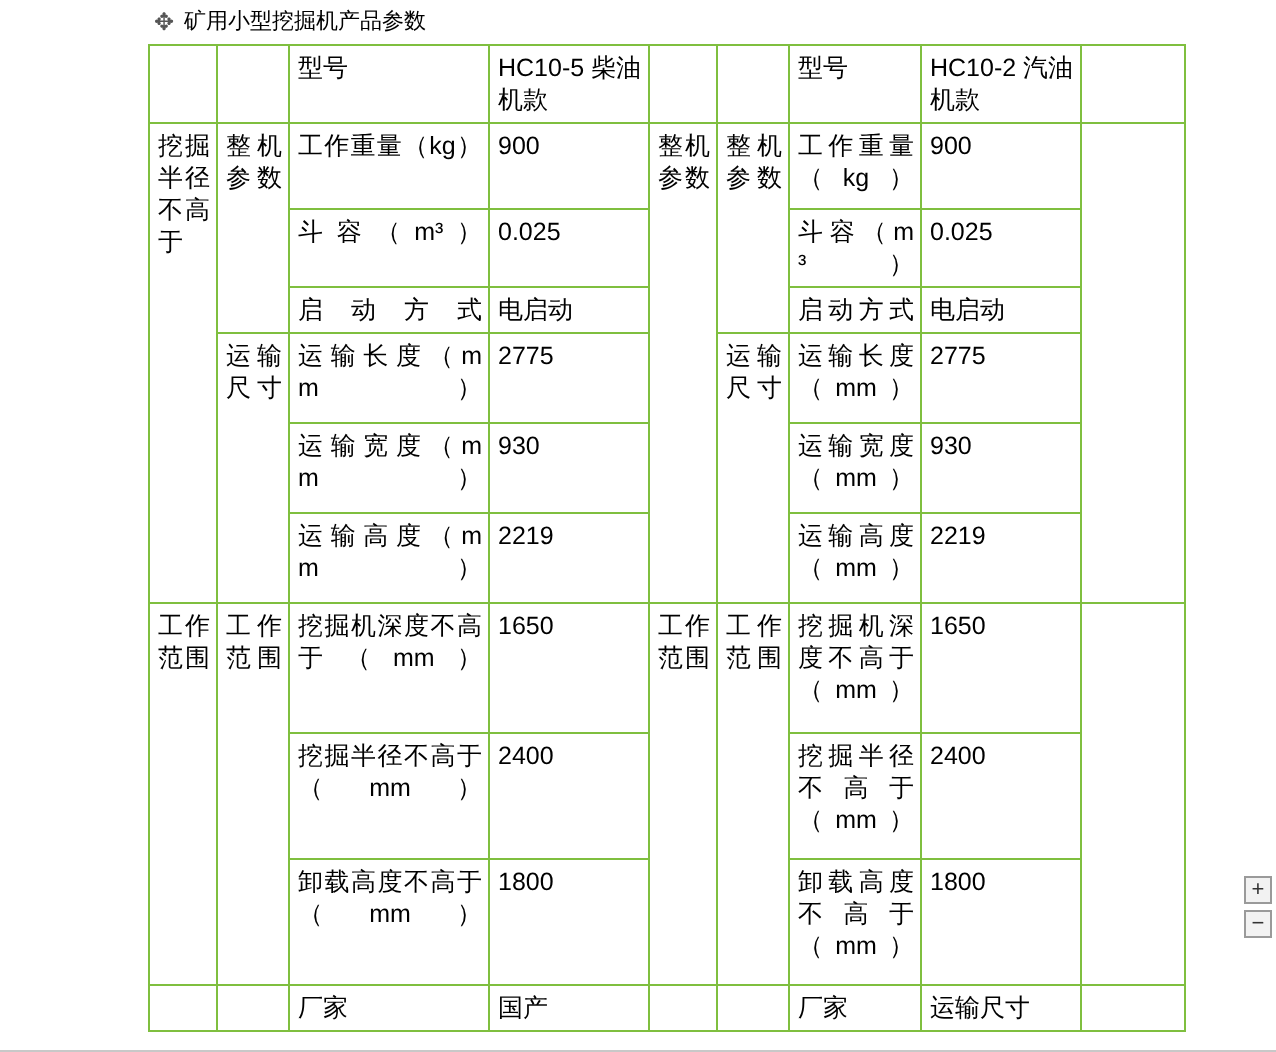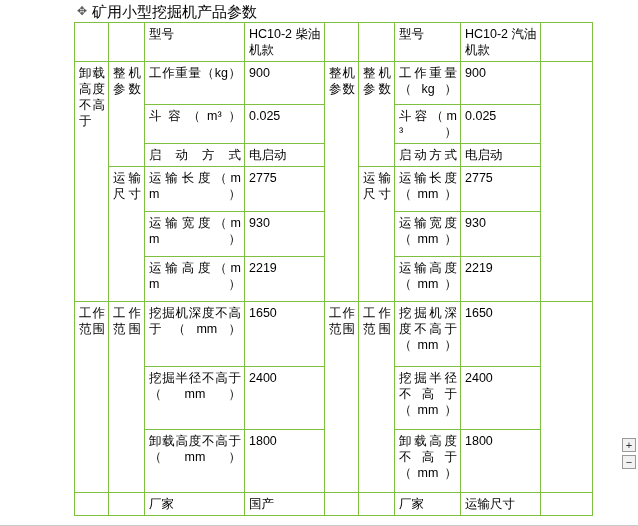--- a/index.html
+++ b/index.html
@@ -23,21 +23,21 @@
     height: 12px;
     color: #555;
     font-size: 12px;
     line-height: 12px;
     text-align: center;
   }
   .doc-title {
     position: absolute;
     left: 92px;
     top: 3px;
-    font-size: 15px;
+    font-size: 11px;
     color: #000;
     white-space: nowrap;
   }
   
   table.grid {
     position: absolute;
     left: 74px;
     top: 22px;
     border-collapse: collapse;
     table-layout: fixed;
@@ -111,30 +111,30 @@
       <col style="width:66px">
       <col style="width:80px">
       <col style="width:52px">
     </colgroup>
     <tbody>
 
       <tr>
         <td class="hdr blank"></td>
         <td class="hdr blank"></td>
         <td class="hdr">型号</td>
-        <td class="hdr">HC10-2 柴油机款</td>
+        <td class="hdr">HC10-5 柴油机款</td>
         <td class="hdr blank"></td>
         <td class="hdr blank"></td>
         <td class="hdr">型号</td>
         <td class="hdr">HC10-2 汽油机款</td>
         <td class="hdr blank"></td>
       </tr>
 
       <tr>
-        <td class="vlabel narrow" rowspan="6">卸载高度不高于</td>
+        <td class="vlabel narrow" rowspan="6">挖掘半径不高于</td>
         <td class="vlabel narrow" rowspan="3">整机参数</td>
         <td class="narrow" style="height:36px">工作重量（kg）</td>
         <td>900</td>
         <td class="vlabel narrow" rowspan="6">整机参数</td>
         <td class="vlabel narrow" rowspan="3">整机参数</td>
         <td class="narrow">工作重量（kg）</td>
         <td>900</td>
         <td class="blank" rowspan="6"></td>
       </tr>
 

